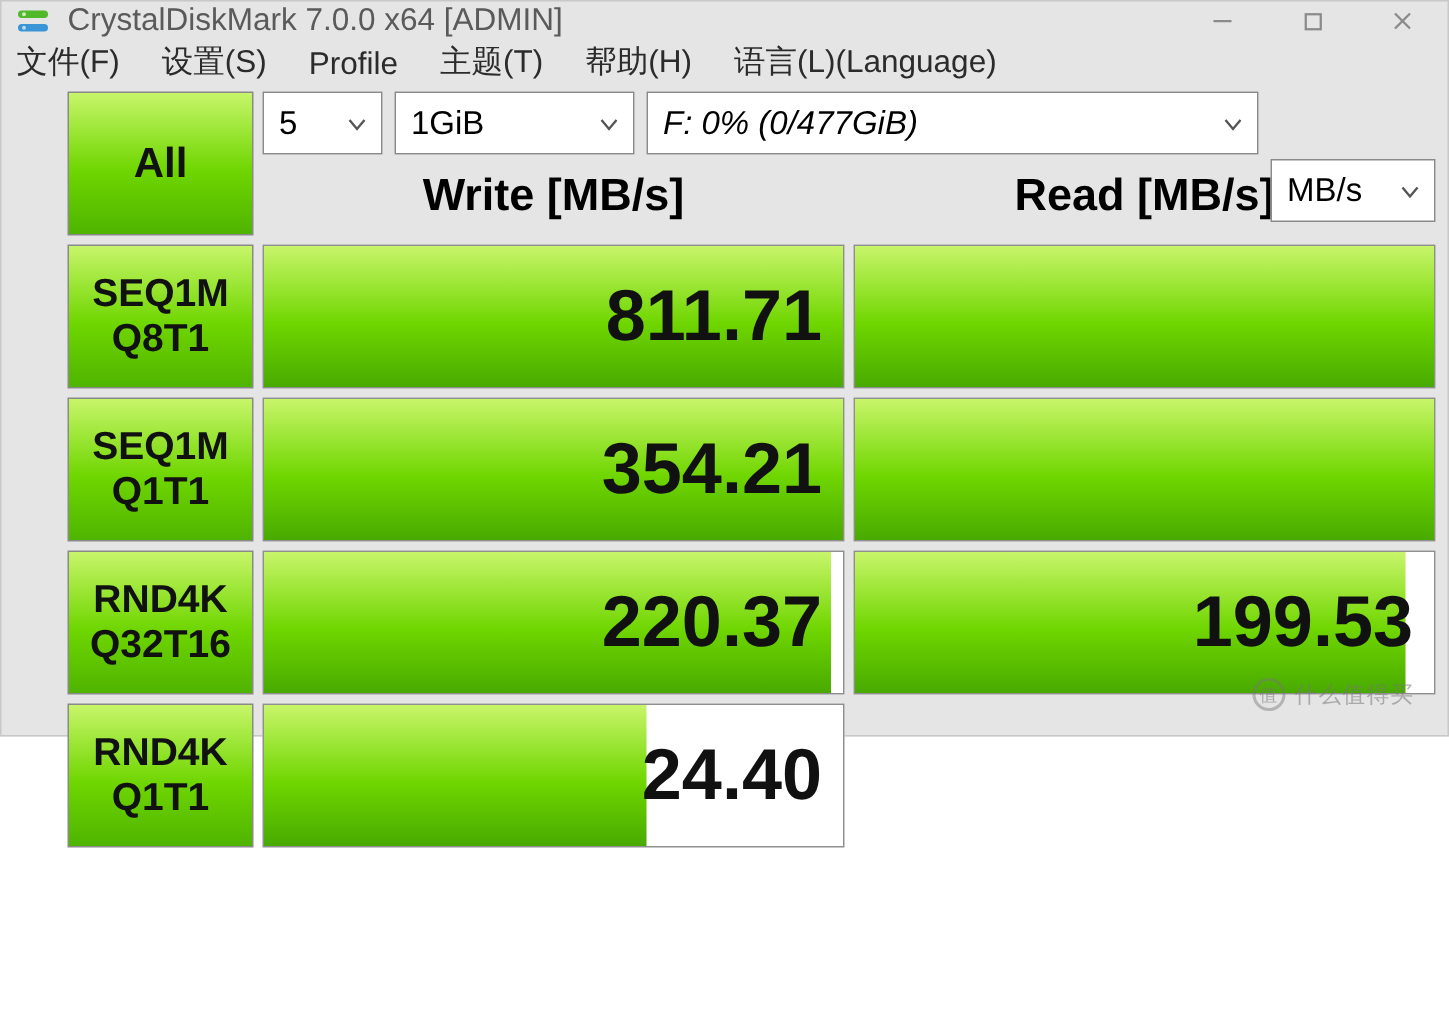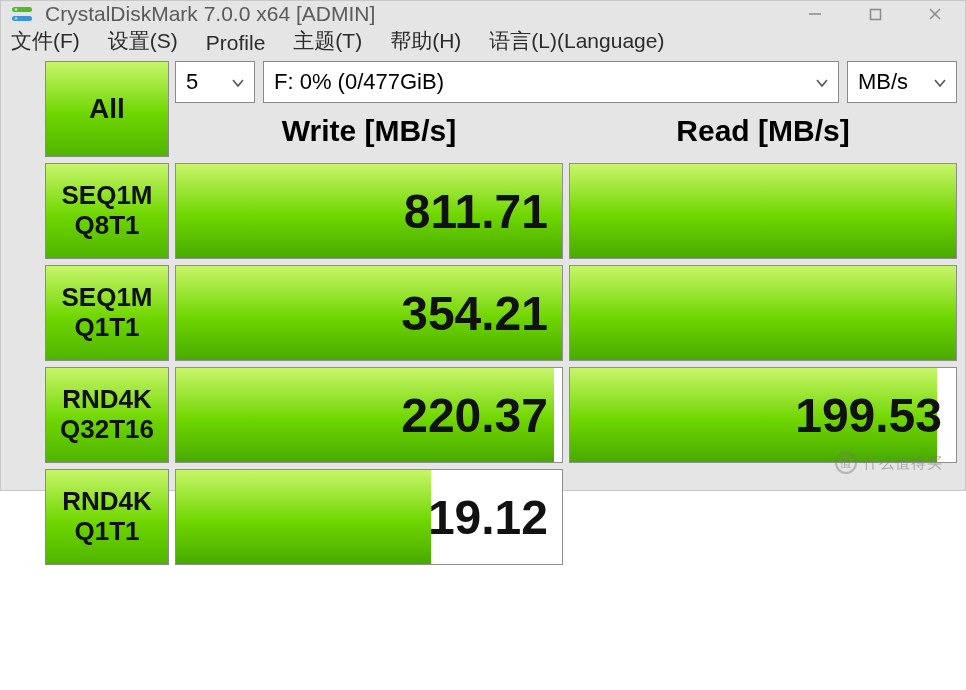--- a/index.html
+++ b/index.html
@@ -33,22 +33,22 @@
   
   .val-cell { position:relative; border:1px solid #8f8f8f; background:#fff; overflow:hidden; }
   .val-cell .bar { position:absolute; left:0; top:0; bottom:0; background: linear-gradient(#c8f56a, #6fd600 55%, #48aa00); }
   .val-cell .num { position:absolute; right:14px; top:50%; transform:translateY(-50%); font-weight:700; font-size:48px; color:#111; font-family: Arial, sans-serif; }
 
   
   .dd { height:42px; border:1px solid #8a8a8a; background:#fff; display:flex; align-items:center; padding:0 10px; font-size:22px; position:relative; }
   .dd .caret { margin-left:auto; }
   .dd-runs { width:80px; }
   .dd-size { width:160px; }
-  .dd-drive { flex:1; }
-  .dd-unit { width:110px; }
+  .dd-drive { flex:1;font-style:italic; }
+  .dd-unit { width:110px;margin-top:45px; }
 
   
   .row1-left { grid-column:1; grid-row:1; }
   .row1-right { grid-column:2 / span 2; grid-row:1; display:flex; flex-direction:column; }
   .controls-line { display:flex; gap:8px; height:44px; }
   .headers-line { flex:1; display:grid; grid-template-columns: 388px 388px; gap:6px; }
 
   .watermark { position:absolute; right:22px; bottom:16px; font-size:15px; color:rgba(120,120,120,.55); letter-spacing:1px; display:flex; align-items:center; gap:6px; pointer-events:none; }
   .watermark .wm-ico { width:22px; height:22px; border:2px solid rgba(120,120,120,.45); border-radius:50%; display:flex; align-items:center; justify-content:center; font-size:12px; color:rgba(120,120,120,.55);}
   .window { position:relative; }
@@ -105,20 +105,26 @@
         <span>All</span>
       </div>
       <div class="row1-right">
         <div class="controls-line">
           <div class="dd dd-runs">
             <span>5</span>
             <span class="caret"><svg width="12" height="12">
                   <path d="M1 3 L6 9 L11 3" fill="none" stroke="#555" stroke-width="1.6"></path>
                 </svg></span>
           </div>
+          <div class="dd dd-size">
+            <span>1GiB</span>
+            <span class="caret"><svg width="12" height="12">
+                  <path d="M1 3 L6 9 L11 3" fill="none" stroke="#555" stroke-width="1.6"></path>
+                </svg></span>
+          </div>
           <div class="dd dd-drive">
             <span>F: 0% (0/477GiB)</span>
             <span class="caret"><svg width="12" height="12">
                   <path d="M1 3 L6 9 L11 3" fill="none" stroke="#555" stroke-width="1.6"></path>
                 </svg></span>
           </div>
           <div class="dd dd-unit">
             <span>MB/s</span>
             <span class="caret"><svg width="12" height="12">
                   <path d="M1 3 L6 9 L11 3" fill="none" stroke="#555" stroke-width="1.6"></path>
@@ -159,21 +165,21 @@
         </div>
       <div class="val-cell">
           <div class="bar" style="width:95%"></div>
           <div class="num">199.53</div>
         </div>
 
       <div class="btn-cell small-text"><span>RND4K
 Q1T1</span></div>
       <div class="val-cell">
           <div class="bar" style="width:66%"></div>
-          <div class="num">19.12</div>
+          <div class="num">24.40</div>
         </div>
 
     </div>
   </div>
 
   <div class="watermark">
     <span class="wm-ico">值</span>
     <span>什么值得买</span>
   </div>
 </div>

